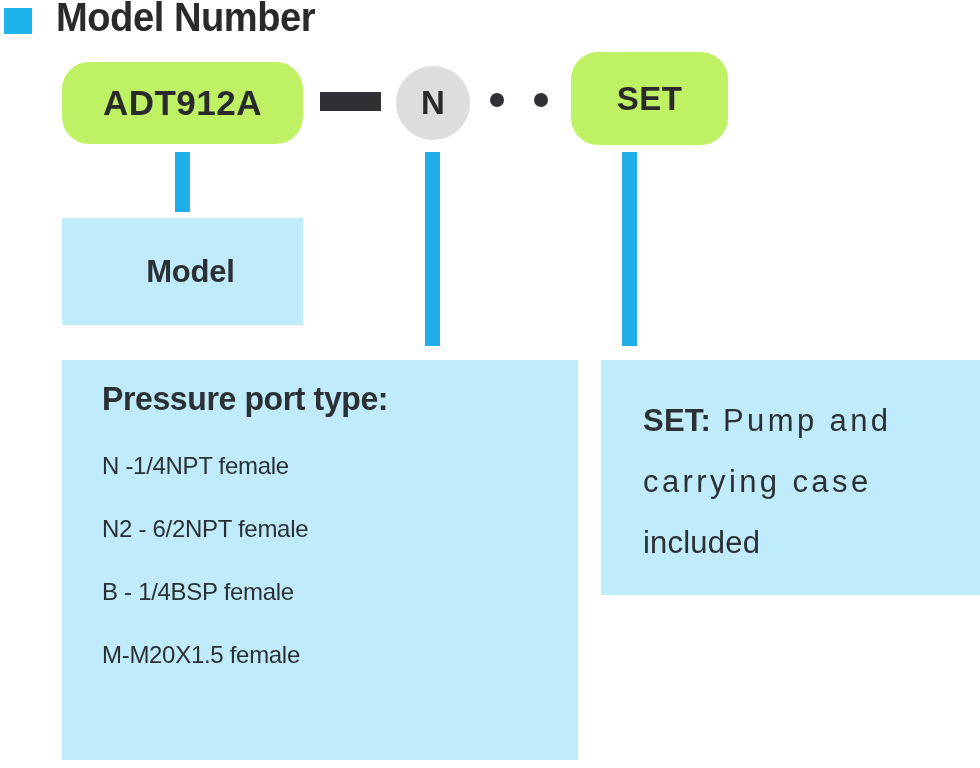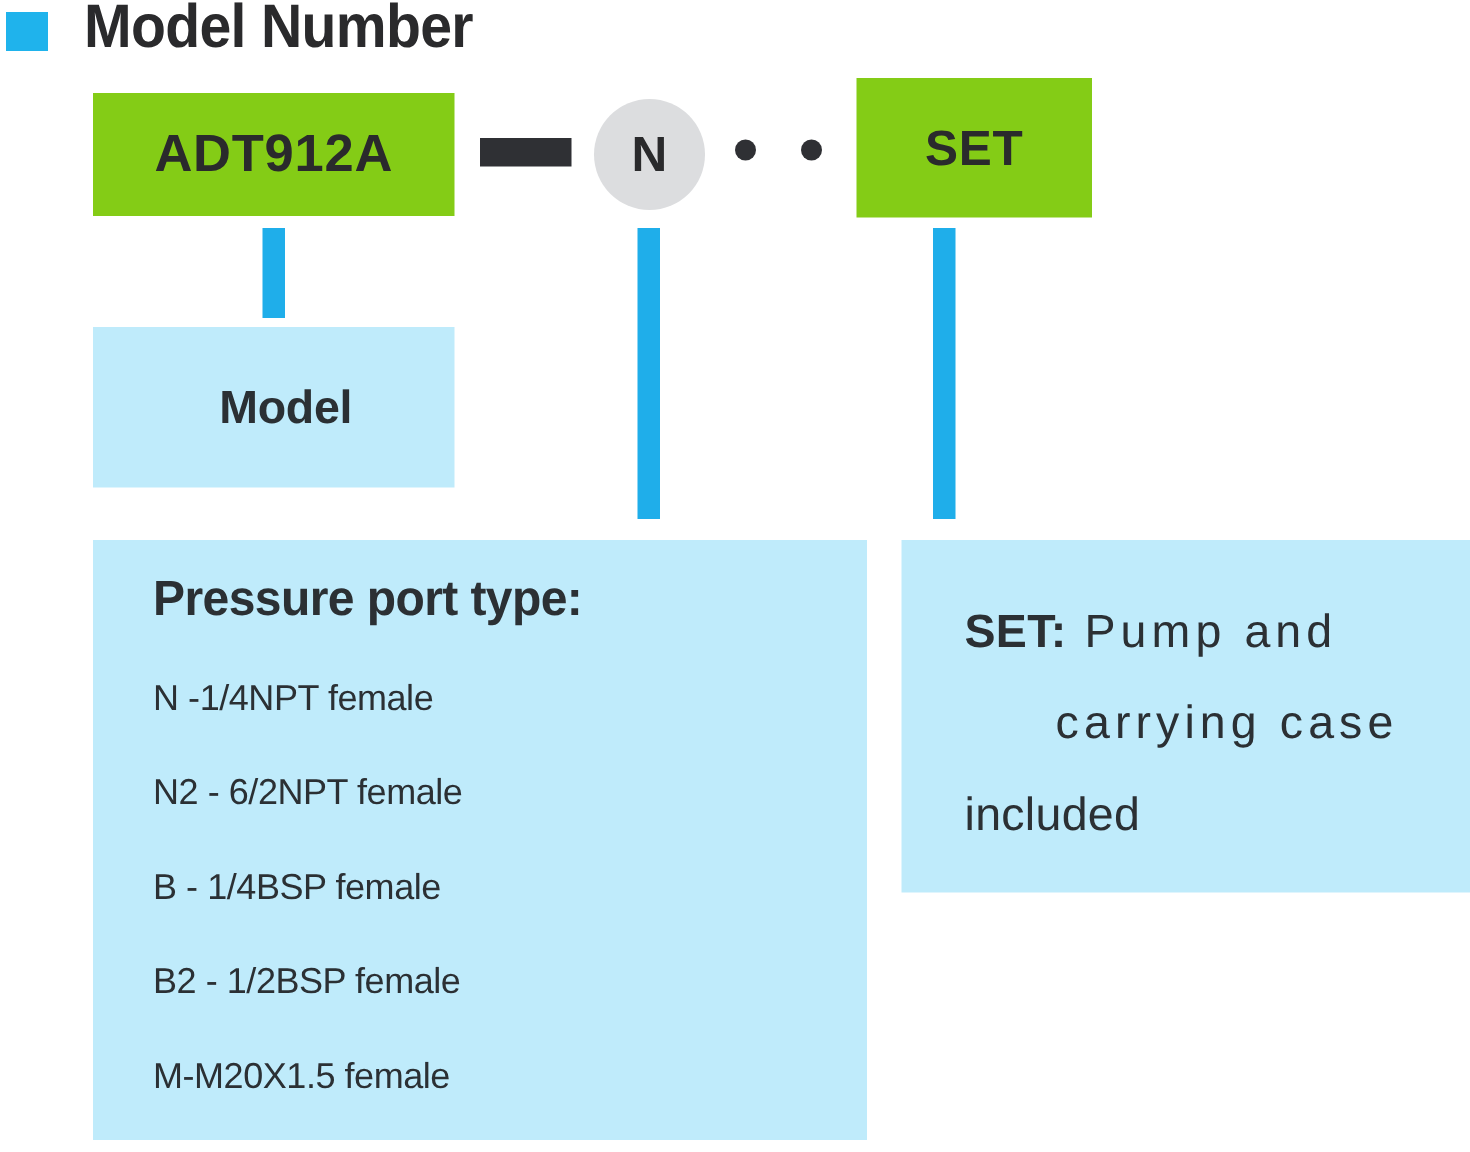--- a/index.html
+++ b/index.html
@@ -37,27 +37,28 @@
     letter-spacing: -0.5px;
     font-family: "Liberation Sans", sans-serif;
     transform: scaleX(0.93);
     transform-origin: left top;
     white-space: nowrap;
   }
 
   
   .chip {
     position: absolute;
-    background: #84cc16;
+    background: #bef264;
     display: flex;
     align-items: center;
     justify-content: center;
     color: #2a2a2c;
     font-weight: bold;
     font-family: "Liberation Sans", sans-serif;
+    border-radius: 27px;
   }
   .chip-model {
     left: 62px;
     top: 62px;
     width: 241px;
     height: 82px;
     font-size: 35px;
     letter-spacing: 0.5px;
   }
   .chip-set {
@@ -163,21 +164,20 @@
     font-size: 31px;
     line-height: 61px;
     letter-spacing: 0.2px;
     white-space: nowrap;
   }
   .panel-set .line .bold {
     font-weight: bold;
   }
   .panel-set .spaced {
     letter-spacing: 3.4px;
-    text-align: center;
   }
 </style>
 </head>
 <body>
 
 <div id="canvas">
 
   <div class="title-marker"></div>
   <div class="title-text">Model Number</div>
 
@@ -204,21 +204,20 @@
 
   <div class="panel panel-model">
     <span class="label">Model</span>
   </div>
 
   <div class="panel panel-port">
     <div class="heading">Pressure port type:</div>
     <div class="opt">N -1/4NPT female</div>
     <div class="opt">N2 - 6/2NPT female</div>
     <div class="opt">B - 1/4BSP female</div>
-    <div class="opt">B2 - 1/2BSP female</div>
     <div class="opt">M-M20X1.5 female</div>
   </div>
 
   <div class="panel panel-set">
     <div class="line"><span class="bold">SET:</span><span class="spaced"> Pump  and</span></div>
     <div class="line spaced">carrying case</div>
     <div class="line">included</div>
   </div>
 
 </div>

